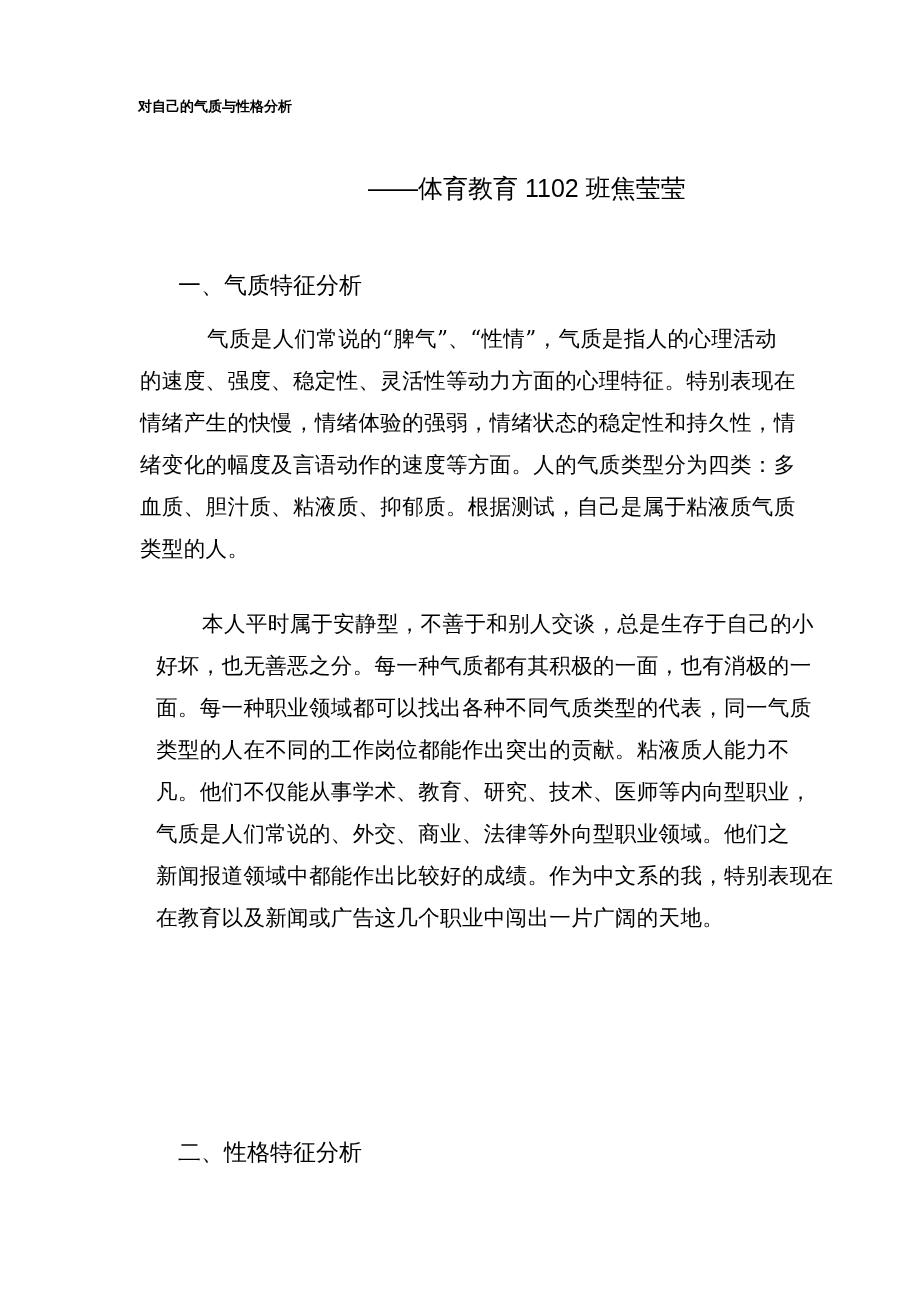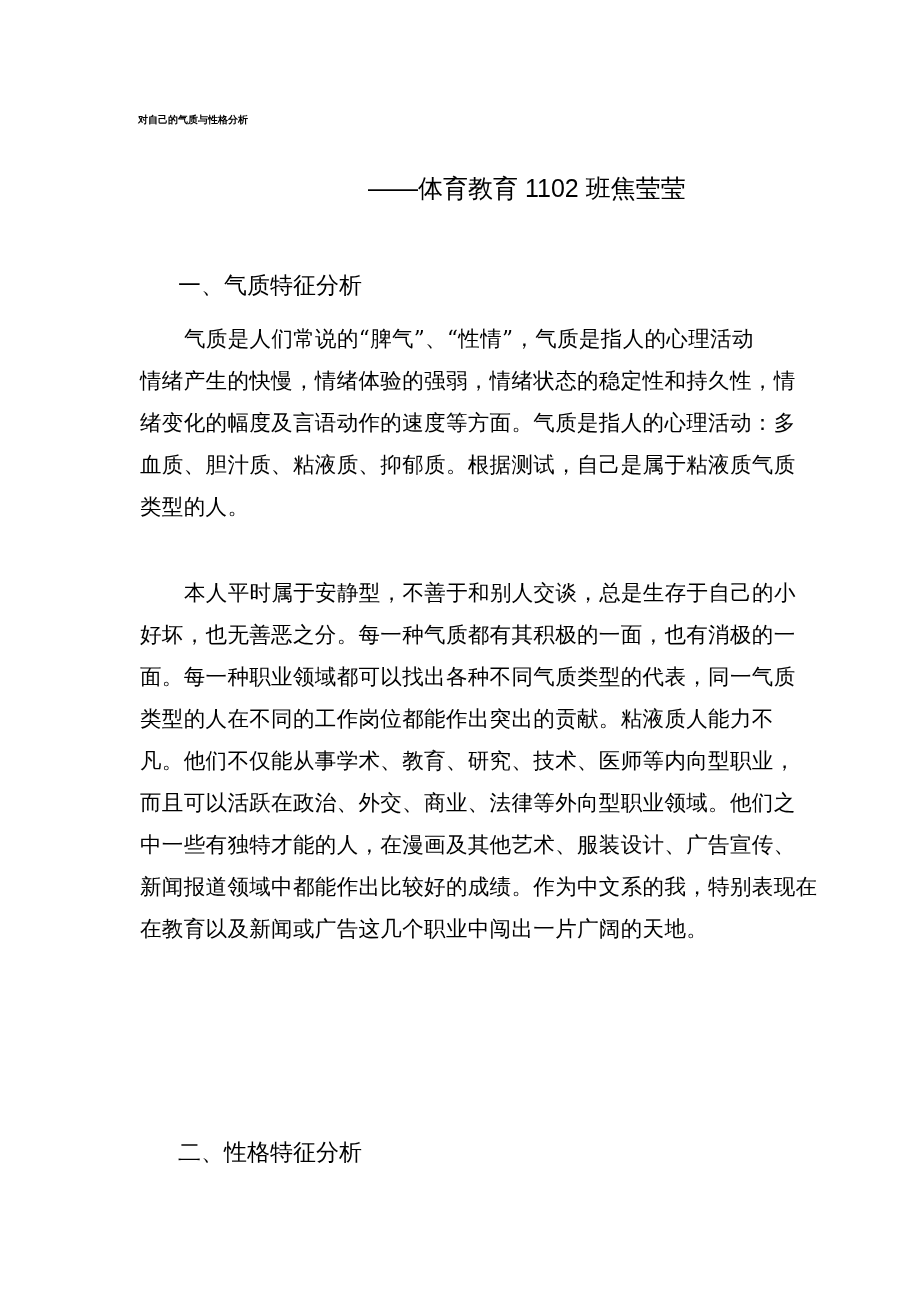--- a/index.html
+++ b/index.html
@@ -1,51 +1,51 @@
 <!DOCTYPE html>
 <html><head>
 <meta charset="utf-8">
 <style>
   html, body { margin: 0; padding: 0; background: #ffffff; }
   body { width: 920px; height: 1302px; position: relative; overflow: hidden;
          font-family: "DejaVu Serif", "Liberation Serif", serif; color: #000; }
-  .doc-title { position: absolute; left: 138px; top: 113px; font-size: 10px; font-family: "DejaVu Sans", sans-serif; font-weight: bold; }
+  .doc-title { position: absolute; left: 138px; top: 98px; font-size: 14px; font-family: "DejaVu Sans", sans-serif; font-weight: bold; }
   .byline { position: absolute; left: 368px; top: 172px; font-size: 25px; font-family: Liberation Sans, sans-serif; }
   .heading { position: absolute; left: 178px; font-size: 23px; font-family: Liberation Sans, sans-serif; }
   .h1 { top: 270px; }
   .h2 { top: 1137px; }
   .para { position: absolute; left: 140px; width: 660px; font-size: 21.5px; line-height: 42px; margin: 0; }
   .line { display: block; white-space: nowrap; letter-spacing: 0.35px; }
-  .indent { padding-left: 44px; }
+  .indent { padding-left: 44px; text-align: center; }
   .p1 { top: 318px; }
-  .p2 { top: 572px; }
+  .p2 { top: 603px; margin-left: 16px; }
 </style>
 </head>
 <body>
 
 <div>
   <div class="doc-title">对自己的气质与性格分析</div>
   <div class="byline">——体育教育 1102 班焦莹莹</div>
 
   <div class="heading h1">一、气质特征分析</div>
 
   <p class="para p1">
     <span class="line indent">气质是人们常说的“脾气”、“性情”，气质是指人的心理活动</span>
+    <span class="line">的速度、强度、稳定性、灵活性等动力方面的心理特征。特别表现在</span>
     <span class="line">情绪产生的快慢，情绪体验的强弱，情绪状态的稳定性和持久性，情</span>
-    <span class="line">绪变化的幅度及言语动作的速度等方面。气质是指人的心理活动：多</span>
+    <span class="line">绪变化的幅度及言语动作的速度等方面。人的气质类型分为四类：多</span>
     <span class="line">血质、胆汁质、粘液质、抑郁质。根据测试，自己是属于粘液质气质</span>
     <span class="line">类型的人。</span>
   </p>
 
   <p class="para p2">
     <span class="line indent">本人平时属于安静型，不善于和别人交谈，总是生存于自己的小</span>
     <span class="line">好坏，也无善恶之分。每一种气质都有其积极的一面，也有消极的一</span>
     <span class="line">面。每一种职业领域都可以找出各种不同气质类型的代表，同一气质</span>
     <span class="line">类型的人在不同的工作岗位都能作出突出的贡献。粘液质人能力不</span>
     <span class="line">凡。他们不仅能从事学术、教育、研究、技术、医师等内向型职业，</span>
-    <span class="line">而且可以活跃在政治、外交、商业、法律等外向型职业领域。他们之</span>
-    <span class="line">中一些有独特才能的人，在漫画及其他艺术、服装设计、广告宣传、</span>
+    <span class="line">气质是人们常说的、外交、商业、法律等外向型职业领域。他们之</span>
     <span class="line">新闻报道领域中都能作出比较好的成绩。作为中文系的我，特别表现在</span>
     <span class="line">在教育以及新闻或广告这几个职业中闯出一片广阔的天地。</span>
   </p>
 
   <div class="heading h2">二、性格特征分析</div>
 </div>
 
 </body></html>

